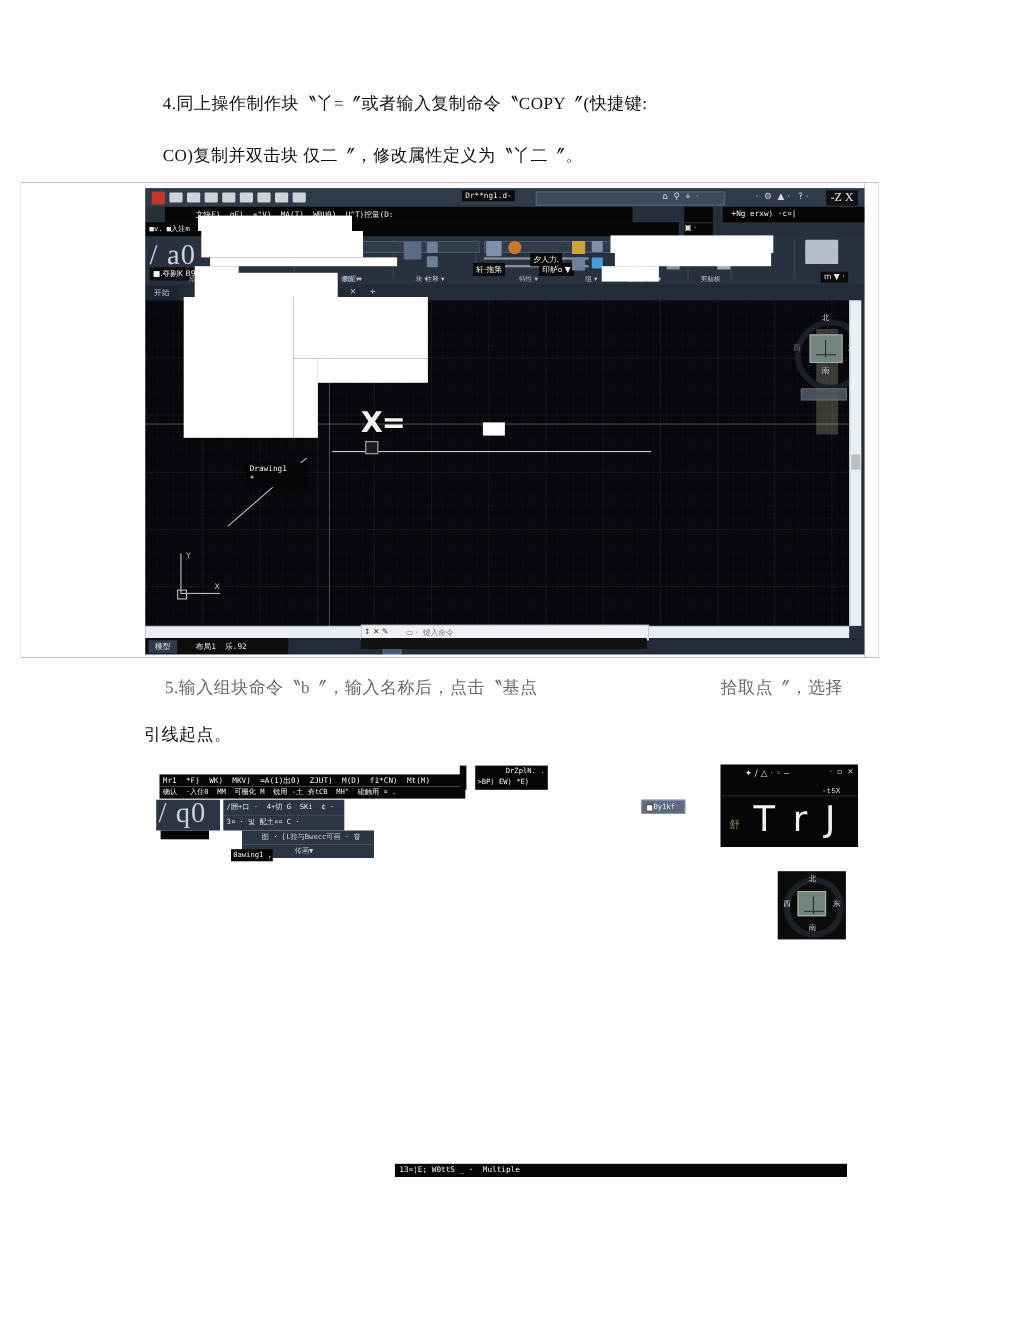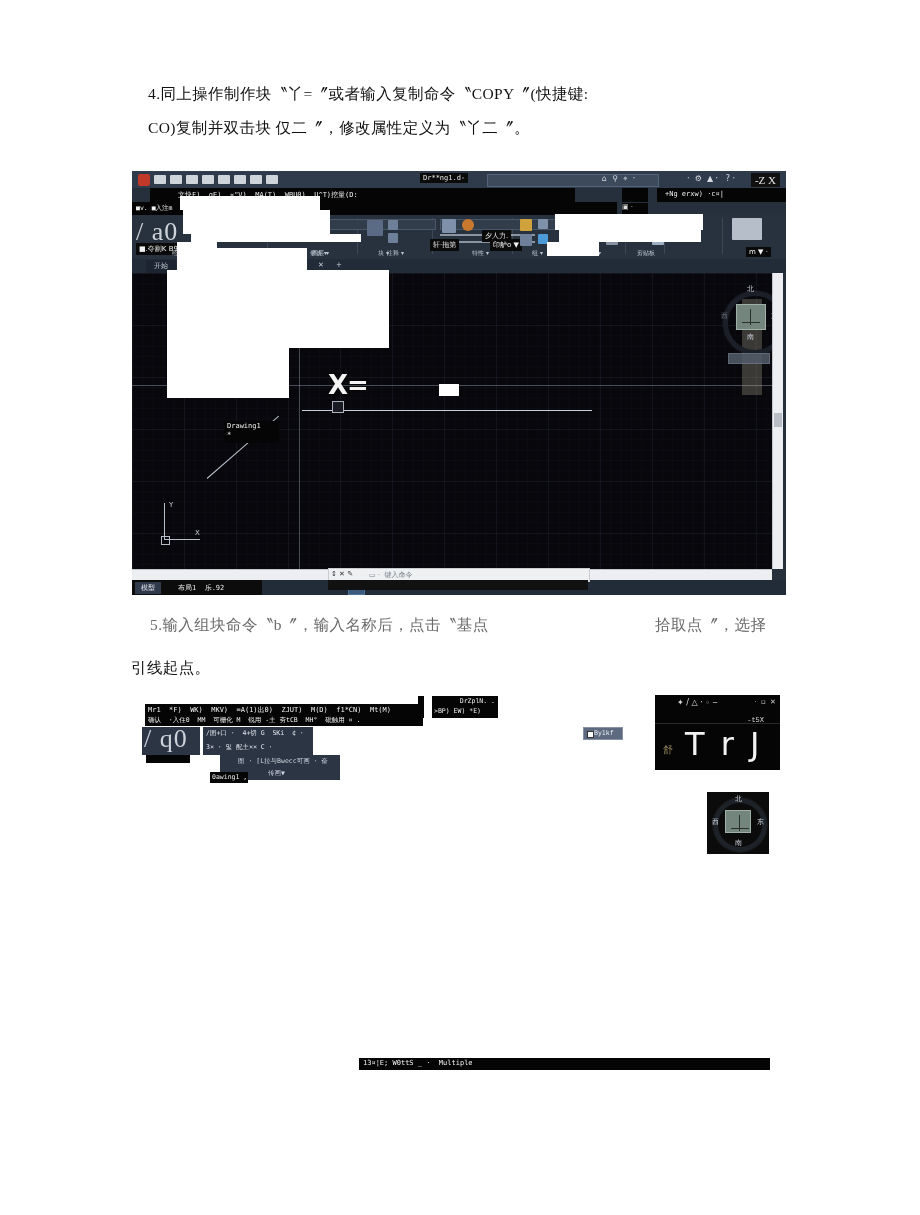--- a/index.html
+++ b/index.html
@@ -332,21 +332,21 @@
   .bylayer-sq{
     position:absolute;left:3px;top:3px;width:5px;height:5px;background:#fff;border:1px solid #333;
   }
 </style>
 </head>
 <body>
 
 <div class="page">
 
   <div class="doc-para dark" style="left:148px;top:84px;">4.同上操作制作块〝丫=〞或者输入复制命令〝COPY〞(快捷键:</div>
-  <div class="doc-para dark" style="left:148px;top:118px;">CO)复制并双击块 仅二〞，修改属性定义为〝丫二〞。</div>
+  <div class="doc-para dark" style="left:148px;top:131px;">CO)复制并双击块 仅二〞，修改属性定义为〝丫二〞。</div>
 
   <div class="cad">
     <div class="cad-inner">
       <div class="cad-frame">
 
         <div class="titlebar">
           <div class="qat"></div>
           <div class="qat-row">
             <div class="qat-pill" style="left:0px;"></div>
             <div class="qat-pill" style="left:16px;"></div>
@@ -429,21 +429,21 @@
           <div class="rb-label" style="left:255px;">注释 ▾</div>
           <div class="rb-label" style="left:180px;">图层 ▾</div>
           <div class="rb-label" style="left:246px;">块 ▾</div>
           <div class="rb-label" style="left:340px;">特性 ▾</div>
           <div class="rb-label" style="left:400px;">组 ▾</div>
           <div class="rb-label" style="left:440px;">实用工具 ▾</div>
           <div class="rb-label" style="left:505px;">剪贴板</div>
         </div>
 
         <div class="tabstrip">
-          <div class="tab" style="left:14px;text-align:right;">开始</div>
+          <div class="tab" style="left:0;text-align:right;">开始</div>
           <div class="tab active" style="left:118px;">Drawing1</div>
           <div class="tab" style="left:178px;background:transparent;">✕</div>
           <div class="tab" style="left:196px;background:transparent;">+</div>
         </div>
 
         <div class="canvas">
           <div class="axis-h"></div>
           <div class="axis-v"></div>
           <div class="draw-line" style="left:170px;top:137px;width:290px;"></div>
           <div class="draw-diag"></div>

